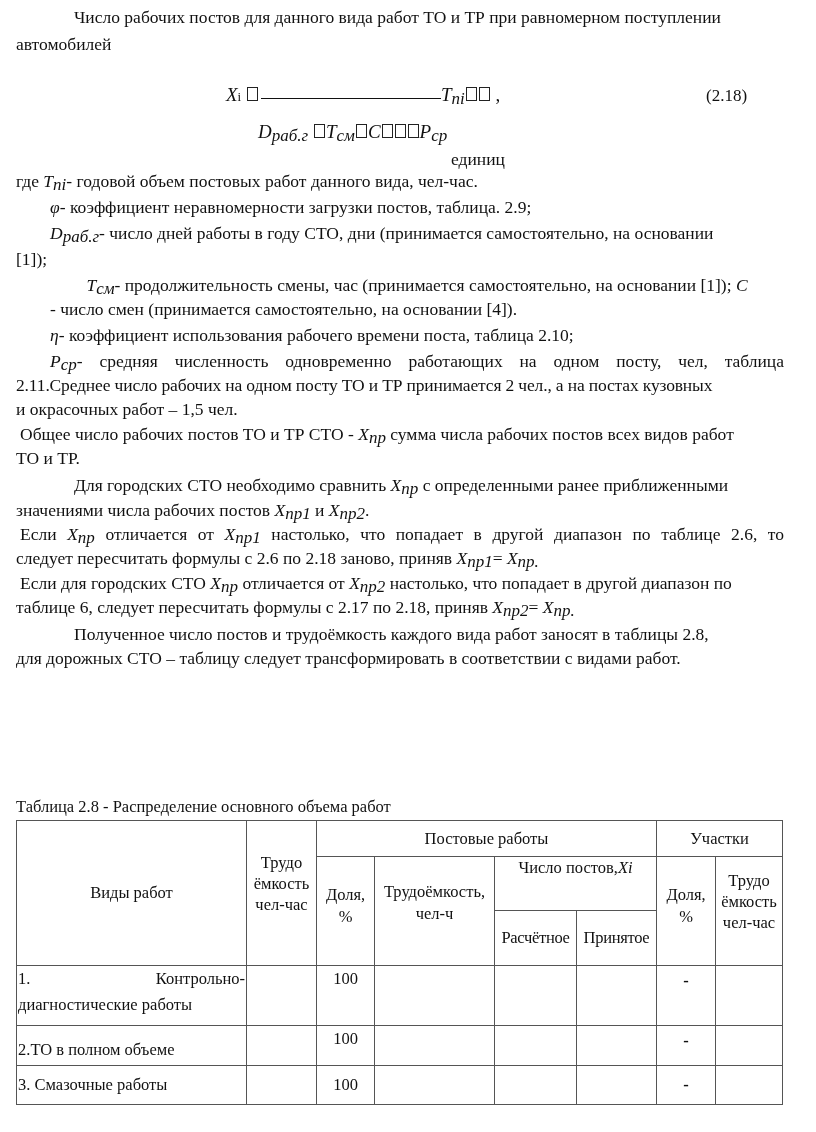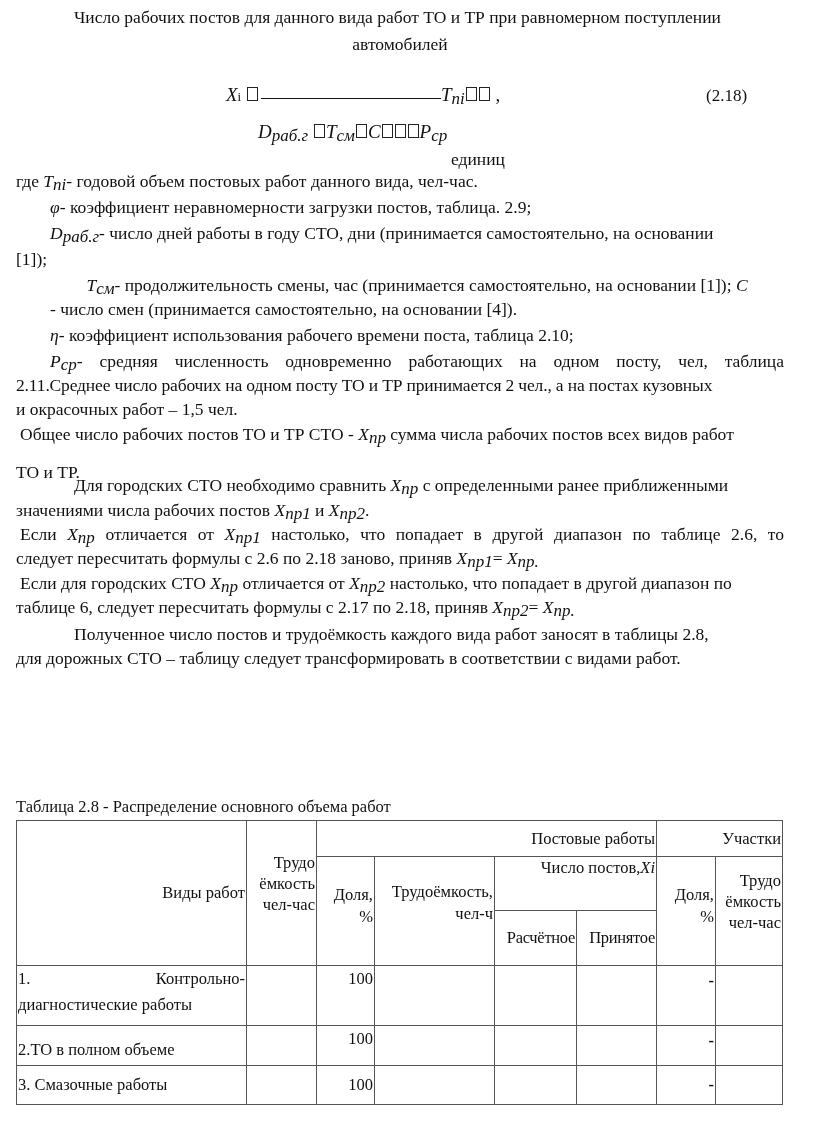--- a/index.html
+++ b/index.html
@@ -8,30 +8,30 @@
   .line { position:absolute; left:16px; right:32px; white-space:nowrap; line-height:22px; }
   .just { text-align:justify; text-align-last:justify; white-space:normal; }
   i, .it { font-style:italic; }
   sub { font-size:17px; vertical-align:-3px; font-style:italic; }
   .box { display:inline-block; width:9px; height:12px; border:1px solid #222; vertical-align:0; margin:0 1px; }
   .formula { position:absolute; font-size:19px; }
   .frac-line { display:inline-block; width:180px; border-bottom:1.3px solid #111; vertical-align:2px; margin-left:2px; }
 
   table.t28 { position:absolute; left:16px; top:820px; border-collapse:collapse; table-layout:fixed;
               font-family:"Liberation Serif", serif; font-size:16.5px; }
-  table.t28 td { border:1px solid #555; padding:0 1px; vertical-align:top; text-align:right; line-height:22px; overflow:hidden; }
+  table.t28 td { border:1px solid #555; padding:0 1px; vertical-align:top; text-align:center; line-height:22px; overflow:hidden; }
   .vm { vertical-align:middle !important; }
   .left { text-align:left !important; }
   .dash { font-weight:bold; }
 </style>
 </head>
 <body>
 
 <div class="line" style="top:6px; left:74px;">Число рабочих постов для данного вида работ ТО и ТР при равномерном поступлении</div>
-<div class="line" style="top:33px;text-align:center;">автомобилей</div>
+<div class="line" style="top:33px;">автомобилей</div>
 
 <div class="formula" style="left:226px; top:84px;">
   <i>X</i><span style="font-size:13px">i</span>
   <span class="box"></span><span class="frac-line"></span><i>T</i><sub>пi</sub><span class="box"></span><span class="box"></span>
   <span>,</span>
 </div>
 <div class="formula" style="left:706px; top:86px; font-size:17px;">(2.18)</div>
 <div class="formula" style="left:258px; top:121px;">
   <i>D</i><sub>раб.г</sub>
   <span class="box"></span><i>T</i><sub>см</sub><span class="box"></span><i>C</i><span class="box"></span><span class="box"></span><span class="box"></span><i>P</i><sub>ср</sub>
@@ -57,21 +57,21 @@
 </div>
 <div class="line just" style="top:350px; left:50px;">
   <i>P</i><sub>ср</sub><span>- средняя численность одновременно работающих на одном посту, чел, таблица</span>
 </div>
 <div class="line" style="top:374px; letter-spacing:-0.15px;">2.11.Среднее число рабочих на одном посту ТО и ТР принимается 2 чел., а на постах кузовных</div>
 <div class="line" style="top:398px;">и окрасочных работ – 1,5 чел.</div>
 
 <div class="line" style="top:423px; left:20px;">
   <span>Общее число рабочих постов ТО и ТР СТО - </span><i>X</i><sub>пр</sub><span> сумма числа рабочих постов всех видов работ</span>
 </div>
-<div class="line" style="top:447px;margin-top:14px;">ТО и ТР.</div>
+<div class="line" style="top:447px;">ТО и ТР.</div>
 
 <div class="line" style="top:474px; left:74px;">
   <span>Для городских СТО необходимо сравнить </span><i>X</i><sub>пр</sub><span> с определенными ранее приближенными</span>
 </div>
 <div class="line" style="top:499px;">
   <span>значениями числа рабочих постов </span><i>X</i><sub>пр1</sub><span> и </span><i>X</i><sub>пр2</sub>.
 </div>
 
 <div class="line just" style="top:523px; left:20px;">
   <span>Если </span><i>X</i><sub>пр</sub><span> отличается от </span><i>X</i><sub>пр1</sub><span> настолько, что попадает в другой диапазон по таблице 2.6, то</span>

